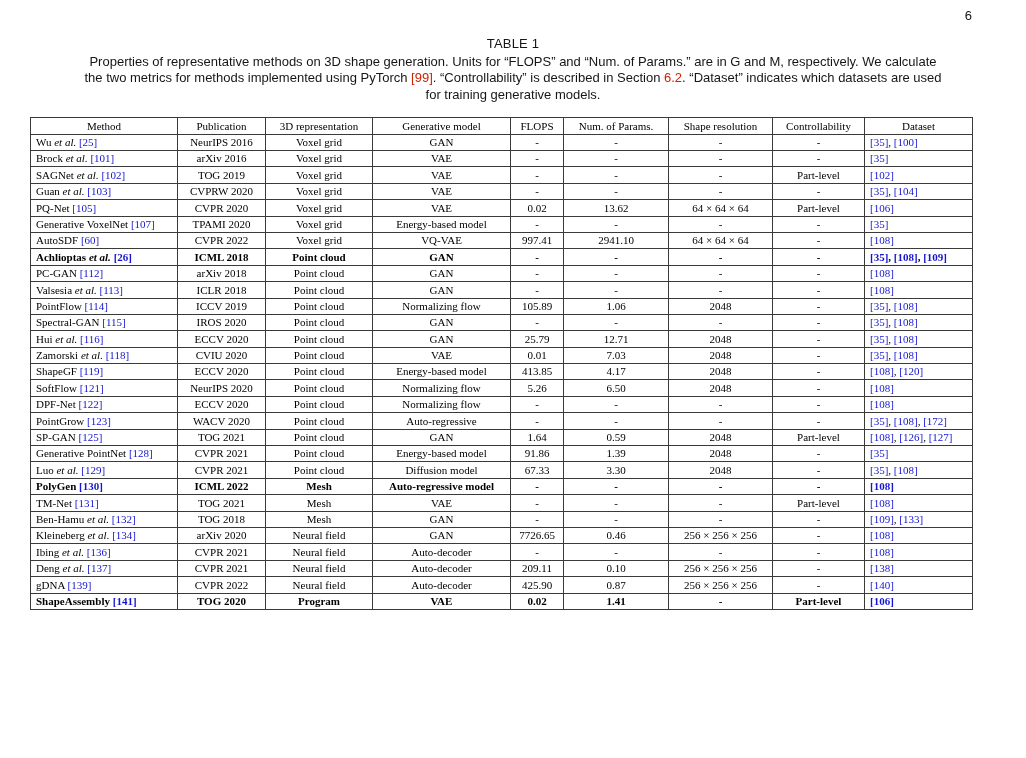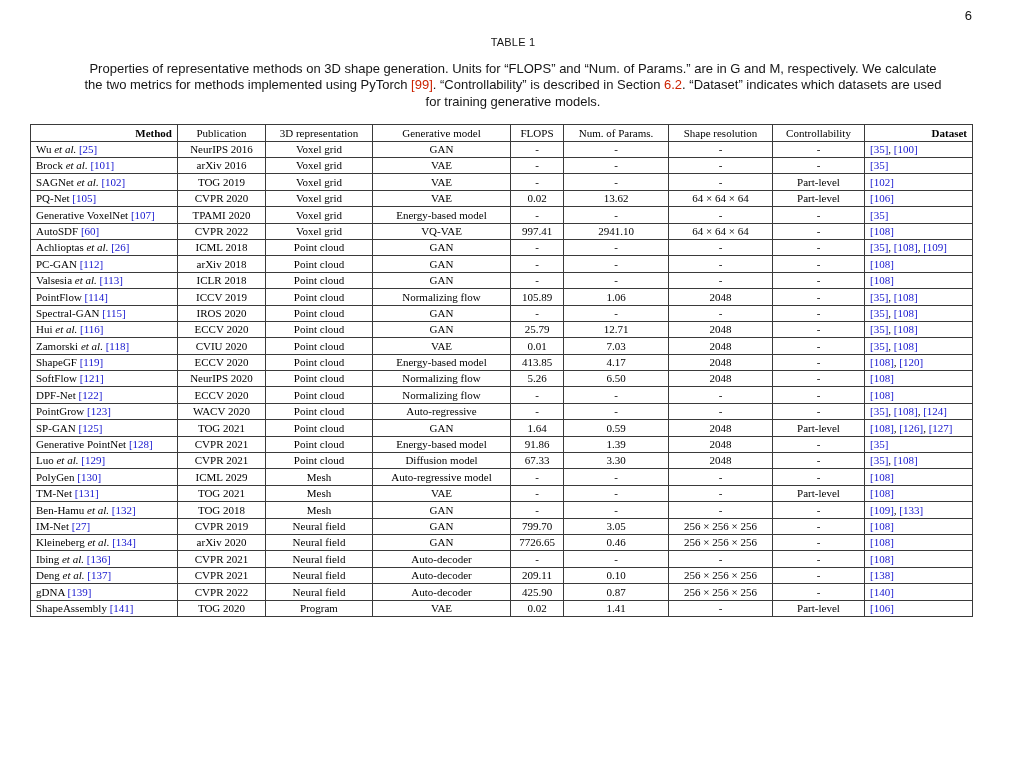--- a/index.html
+++ b/index.html
@@ -12,21 +12,21 @@
   }
   .page-number {
     position: absolute; top: 8px; right: 54px;
     font-family: "Liberation Sans", sans-serif;
     font-size: 13px; color: #111;
   }
   .caption-block {
     padding-top: 36px; text-align: center;
     font-family: "Liberation Sans", sans-serif; color: #161616;
   }
-  .caption-title { font-size: 11px; margin-bottom: 13px; letter-spacing: 0.2px; }
+  .caption-title { font-size: 13px; margin-bottom: 3px; letter-spacing: 0.2px; }
   .caption-text {
     width: 860px; margin: 0 auto;
     font-size: 13px; line-height: 16.4px;
   }
   .ref-red { color: var(--link-red); }
   .cite { color: var(--cite-blue); }
   table.methods {
     margin: 14px 0 0 30px;
     width: 942px; table-layout: fixed;
     border-collapse: collapse;
@@ -35,24 +35,24 @@
     border: 1.5px solid #3a3a3a;
   }
   th, td {
     border: 1px solid #3a3a3a;
     padding: 0 5px; height: 16.4px;
     line-height: 1.15; vertical-align: middle;
     overflow: hidden; white-space: nowrap;
     font-weight: normal;
   }
   th { }
-  th.c-left { text-align: right; font-weight: bold; }
+  th.c-left { text-align: center; }
   .c-left { text-align: left; }
   .c-c { text-align: center; }
-  tr.group-start td { border-top: 1.8px solid #3a3a3a; }
+  tr.group-start td { border-top: 1.8px solid #3a3a3a; font-weight: bold; }
 </style>
 </head>
 <body>
 
 <div class="page">
 
   <div class="page-number">6</div>
 
   <div class="caption-block">
     <div class="caption-title">TABLE 1</div>
@@ -112,20 +112,31 @@
           <td class="c-c">TOG 2019</td>
           <td class="c-c">Voxel grid</td>
           <td class="c-c">VAE</td>
           <td class="c-c">-</td>
           <td class="c-c">-</td>
           <td class="c-c">-</td>
           <td class="c-c">Part-level</td>
           <td class="c-left"><span class="cite">[102]</span></td>
         </tr>
         <tr>
+          <td class="c-left">Guan <i>et al.</i> <span class="cite">[103]</span></td>
+          <td class="c-c">CVPRW 2020</td>
+          <td class="c-c">Voxel grid</td>
+          <td class="c-c">VAE</td>
+          <td class="c-c">-</td>
+          <td class="c-c">-</td>
+          <td class="c-c">-</td>
+          <td class="c-c">-</td>
+          <td class="c-left"><span class="cite">[35]</span>, <span class="cite">[104]</span></td>
+        </tr>
+        <tr>
           <td class="c-left">PQ-Net <span class="cite">[105]</span></td>
           <td class="c-c">CVPR 2020</td>
           <td class="c-c">Voxel grid</td>
           <td class="c-c">VAE</td>
           <td class="c-c">0.02</td>
           <td class="c-c">13.62</td>
           <td class="c-c">64 × 64 × 64</td>
           <td class="c-c">Part-level</td>
           <td class="c-left"><span class="cite">[106]</span></td>
         </tr>
@@ -263,21 +274,21 @@
         </tr>
         <tr>
           <td class="c-left">PointGrow <span class="cite">[123]</span></td>
           <td class="c-c">WACV 2020</td>
           <td class="c-c">Point cloud</td>
           <td class="c-c">Auto-regressive</td>
           <td class="c-c">-</td>
           <td class="c-c">-</td>
           <td class="c-c">-</td>
           <td class="c-c">-</td>
-          <td class="c-left"><span class="cite">[35]</span>, <span class="cite">[108]</span>, <span class="cite">[124]</span></td>
+          <td class="c-left"><span class="cite">[35]</span>, <span class="cite">[108]</span>, <span class="cite">[172]</span></td>
         </tr>
         <tr>
           <td class="c-left">SP-GAN <span class="cite">[125]</span></td>
           <td class="c-c">TOG 2021</td>
           <td class="c-c">Point cloud</td>
           <td class="c-c">GAN</td>
           <td class="c-c">1.64</td>
           <td class="c-c">0.59</td>
           <td class="c-c">2048</td>
           <td class="c-c">Part-level</td>
@@ -300,21 +311,21 @@
           <td class="c-c">Point cloud</td>
           <td class="c-c">Diffusion model</td>
           <td class="c-c">67.33</td>
           <td class="c-c">3.30</td>
           <td class="c-c">2048</td>
           <td class="c-c">-</td>
           <td class="c-left"><span class="cite">[35]</span>, <span class="cite">[108]</span></td>
         </tr>
         <tr class="group-start">
           <td class="c-left">PolyGen <span class="cite">[130]</span></td>
-          <td class="c-c">ICML 2029</td>
+          <td class="c-c">ICML 2022</td>
           <td class="c-c">Mesh</td>
           <td class="c-c">Auto-regressive model</td>
           <td class="c-c">-</td>
           <td class="c-c">-</td>
           <td class="c-c">-</td>
           <td class="c-c">-</td>
           <td class="c-left"><span class="cite">[108]</span></td>
         </tr>
         <tr>
           <td class="c-left">TM-Net <span class="cite">[131]</span></td>
@@ -330,31 +341,20 @@
         <tr>
           <td class="c-left">Ben-Hamu <i>et al.</i> <span class="cite">[132]</span></td>
           <td class="c-c">TOG 2018</td>
           <td class="c-c">Mesh</td>
           <td class="c-c">GAN</td>
           <td class="c-c">-</td>
           <td class="c-c">-</td>
           <td class="c-c">-</td>
           <td class="c-c">-</td>
           <td class="c-left"><span class="cite">[109]</span>, <span class="cite">[133]</span></td>
-        </tr>
-        <tr class="group-start">
-          <td class="c-left">IM-Net <span class="cite">[27]</span></td>
-          <td class="c-c">CVPR 2019</td>
-          <td class="c-c">Neural field</td>
-          <td class="c-c">GAN</td>
-          <td class="c-c">799.70</td>
-          <td class="c-c">3.05</td>
-          <td class="c-c">256 × 256 × 256</td>
-          <td class="c-c">-</td>
-          <td class="c-left"><span class="cite">[108]</span></td>
         </tr>
         <tr>
           <td class="c-left">Kleineberg <i>et al.</i> <span class="cite">[134]</span></td>
           <td class="c-c">arXiv 2020</td>
           <td class="c-c">Neural field</td>
           <td class="c-c">GAN</td>
           <td class="c-c">7726.65</td>
           <td class="c-c">0.46</td>
           <td class="c-c">256 × 256 × 256</td>
           <td class="c-c">-</td>

